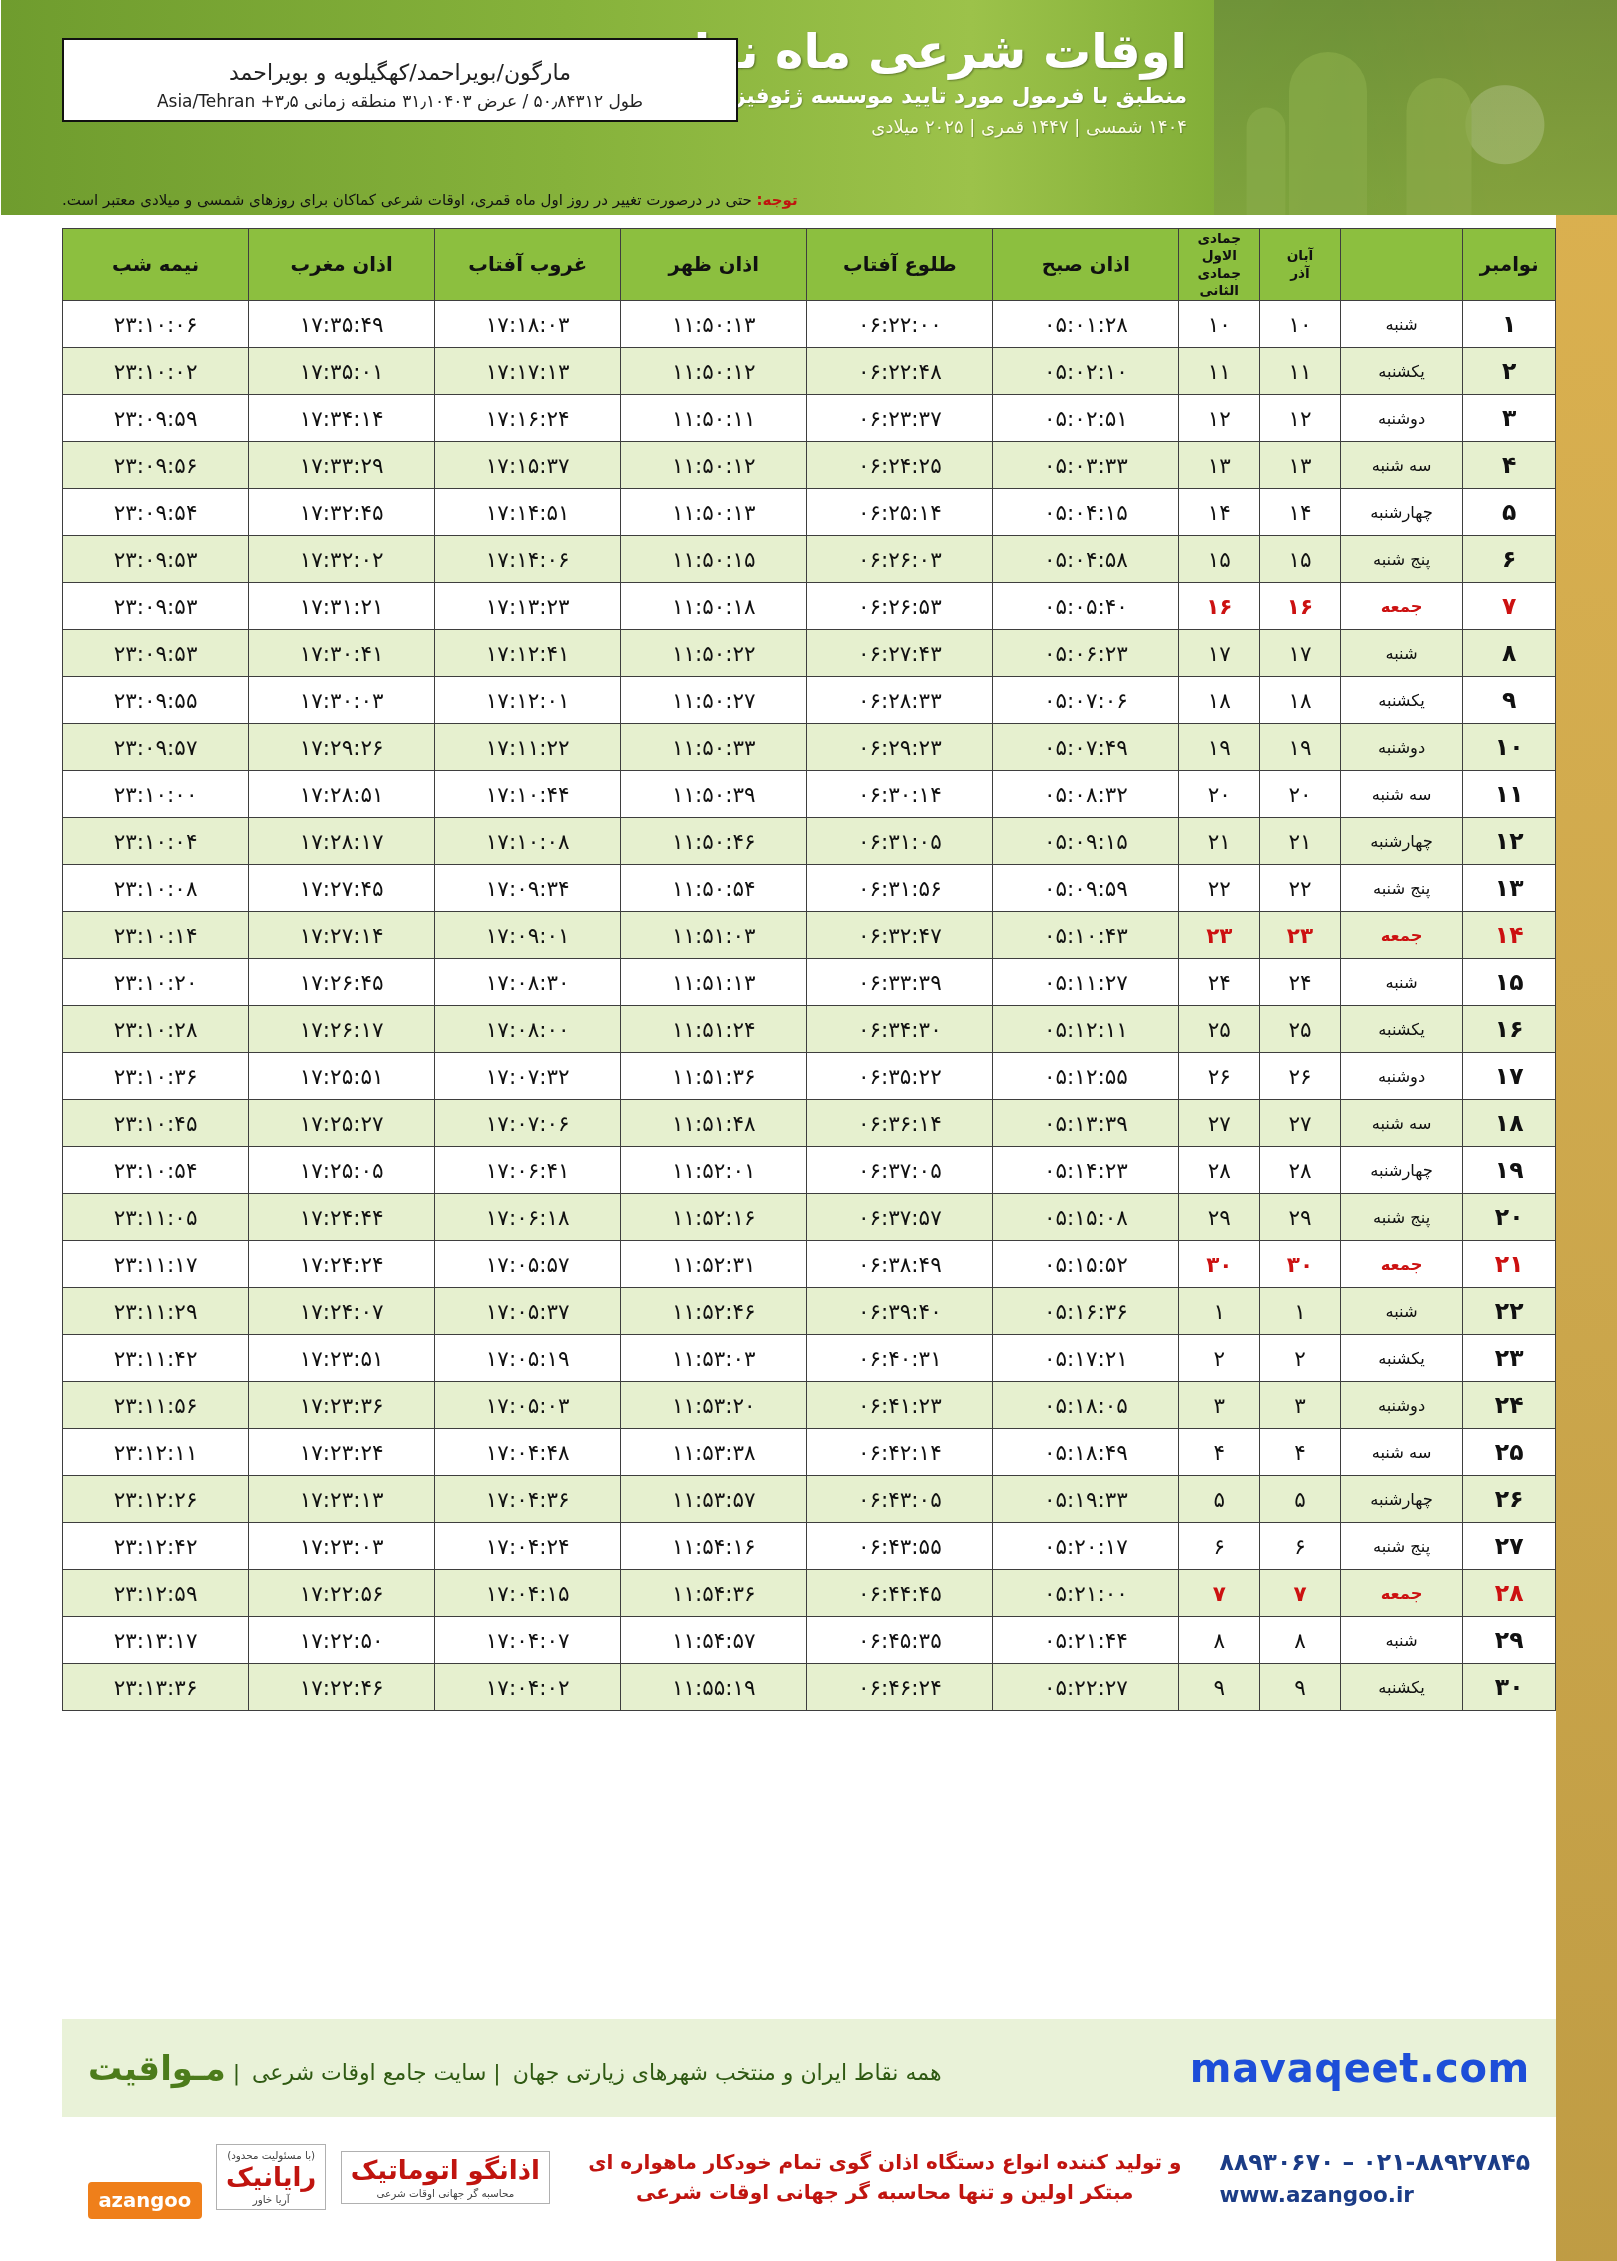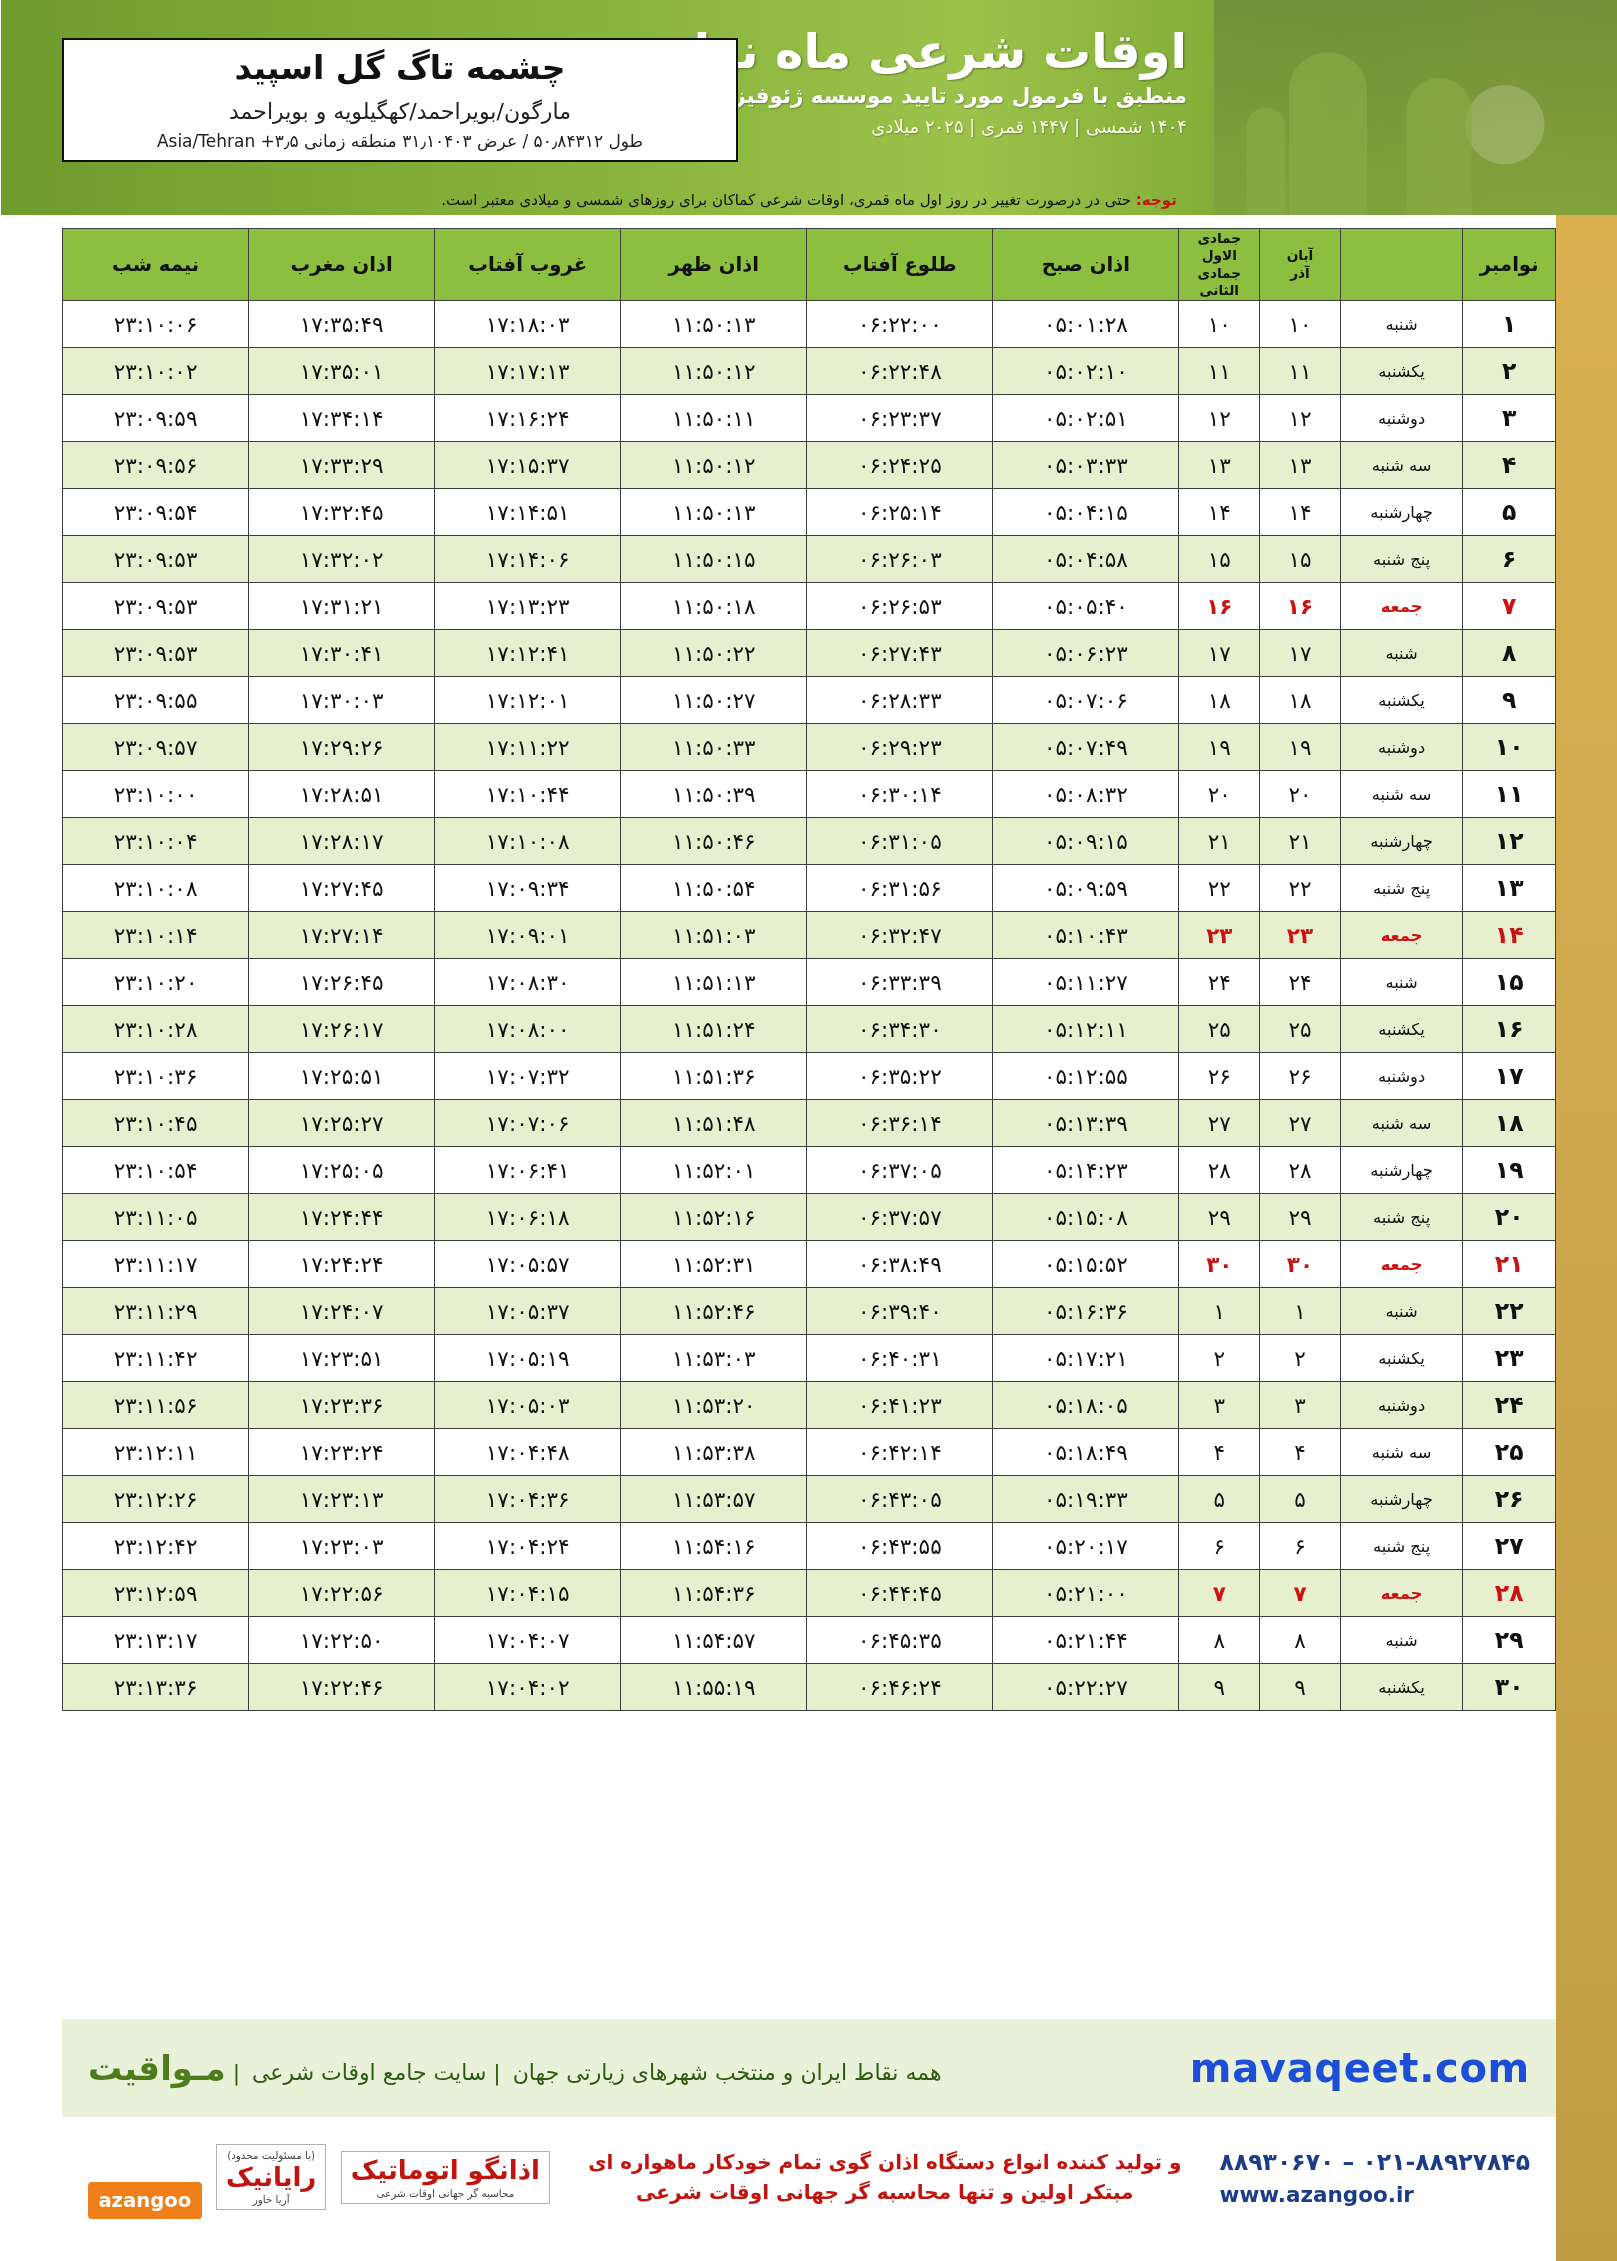--- a/index.html
+++ b/index.html
@@ -55,21 +55,21 @@
   
   .info-box{
     position:absolute; left:62px; top:38px; width:659px;
     border:2px solid #111; background:#fff; text-align:center;
     padding:7.8px 6.5px 9px;
   }
   .info-city{ font-size:33px; font-weight:bold; color:#111; line-height:1.2;}
   .info-region{ font-size:22px; color:#222; margin-top:12px;}
   .info-coords{ font-size:17px; color:#222; margin-top:6.5px;}
   .note-line{
-    position:absolute; left:62px; top:191px; width:1494px; text-align:center;
+    position:absolute; left:62px; top:191px; width:1494px; text-align:left;
     font-size:15px; color:#111;
   }
   .note-line b{ color:#c0140f; }
   
   .table-wrap{ position:absolute; top:228px; left:62px; width:1494px; }
   table{ border-collapse:collapse; width:100%; table-layout:fixed;}
   th, td{ border:1.3px solid #3e3e3e; text-align:center; }
   thead th{
     background:#8cbf3f; color:#111; font-weight:bold; font-size:19.6px;
     height:51px; padding:1.3px 0;
@@ -132,21 +132,20 @@
   <div class="gold-band"></div>
   <div class="mosque"></div>
 
   <div class="title-block">
     <div class="title-main">اوقات شرعی ماه نوامبر</div>
     <div class="title-sub">منطبق با فرمول مورد تایید موسسه ژئوفیزیک دانشگاه تهران</div>
     <div class="title-dates">۱۴۰۴ شمسی | ۱۴۴۷ قمری | ۲۰۲۵ میلادی</div>
   </div>
 
   <div class="info-box">
-    <div class="info-city">چشمه تاگ گل اسپید</div>
     <div class="info-region">مارگون/بویراحمد/کهگیلویه و بویراحمد</div>
     <div class="info-coords">طول ۵۰٫۸۴۳۱۲ / عرض ۳۱٫۱۰۴۰۳ منطقه زمانی ۳٫۵+ Asia/Tehran</div>
   </div>
 
   <div class="note-line">
     <b>توجه:</b>
     <span>حتی در درصورت تغییر در روز اول ماه قمری، اوقات شرعی کماکان برای روزهای شمسی و میلادی معتبر است.</span>
   </div>
 </div>
 

